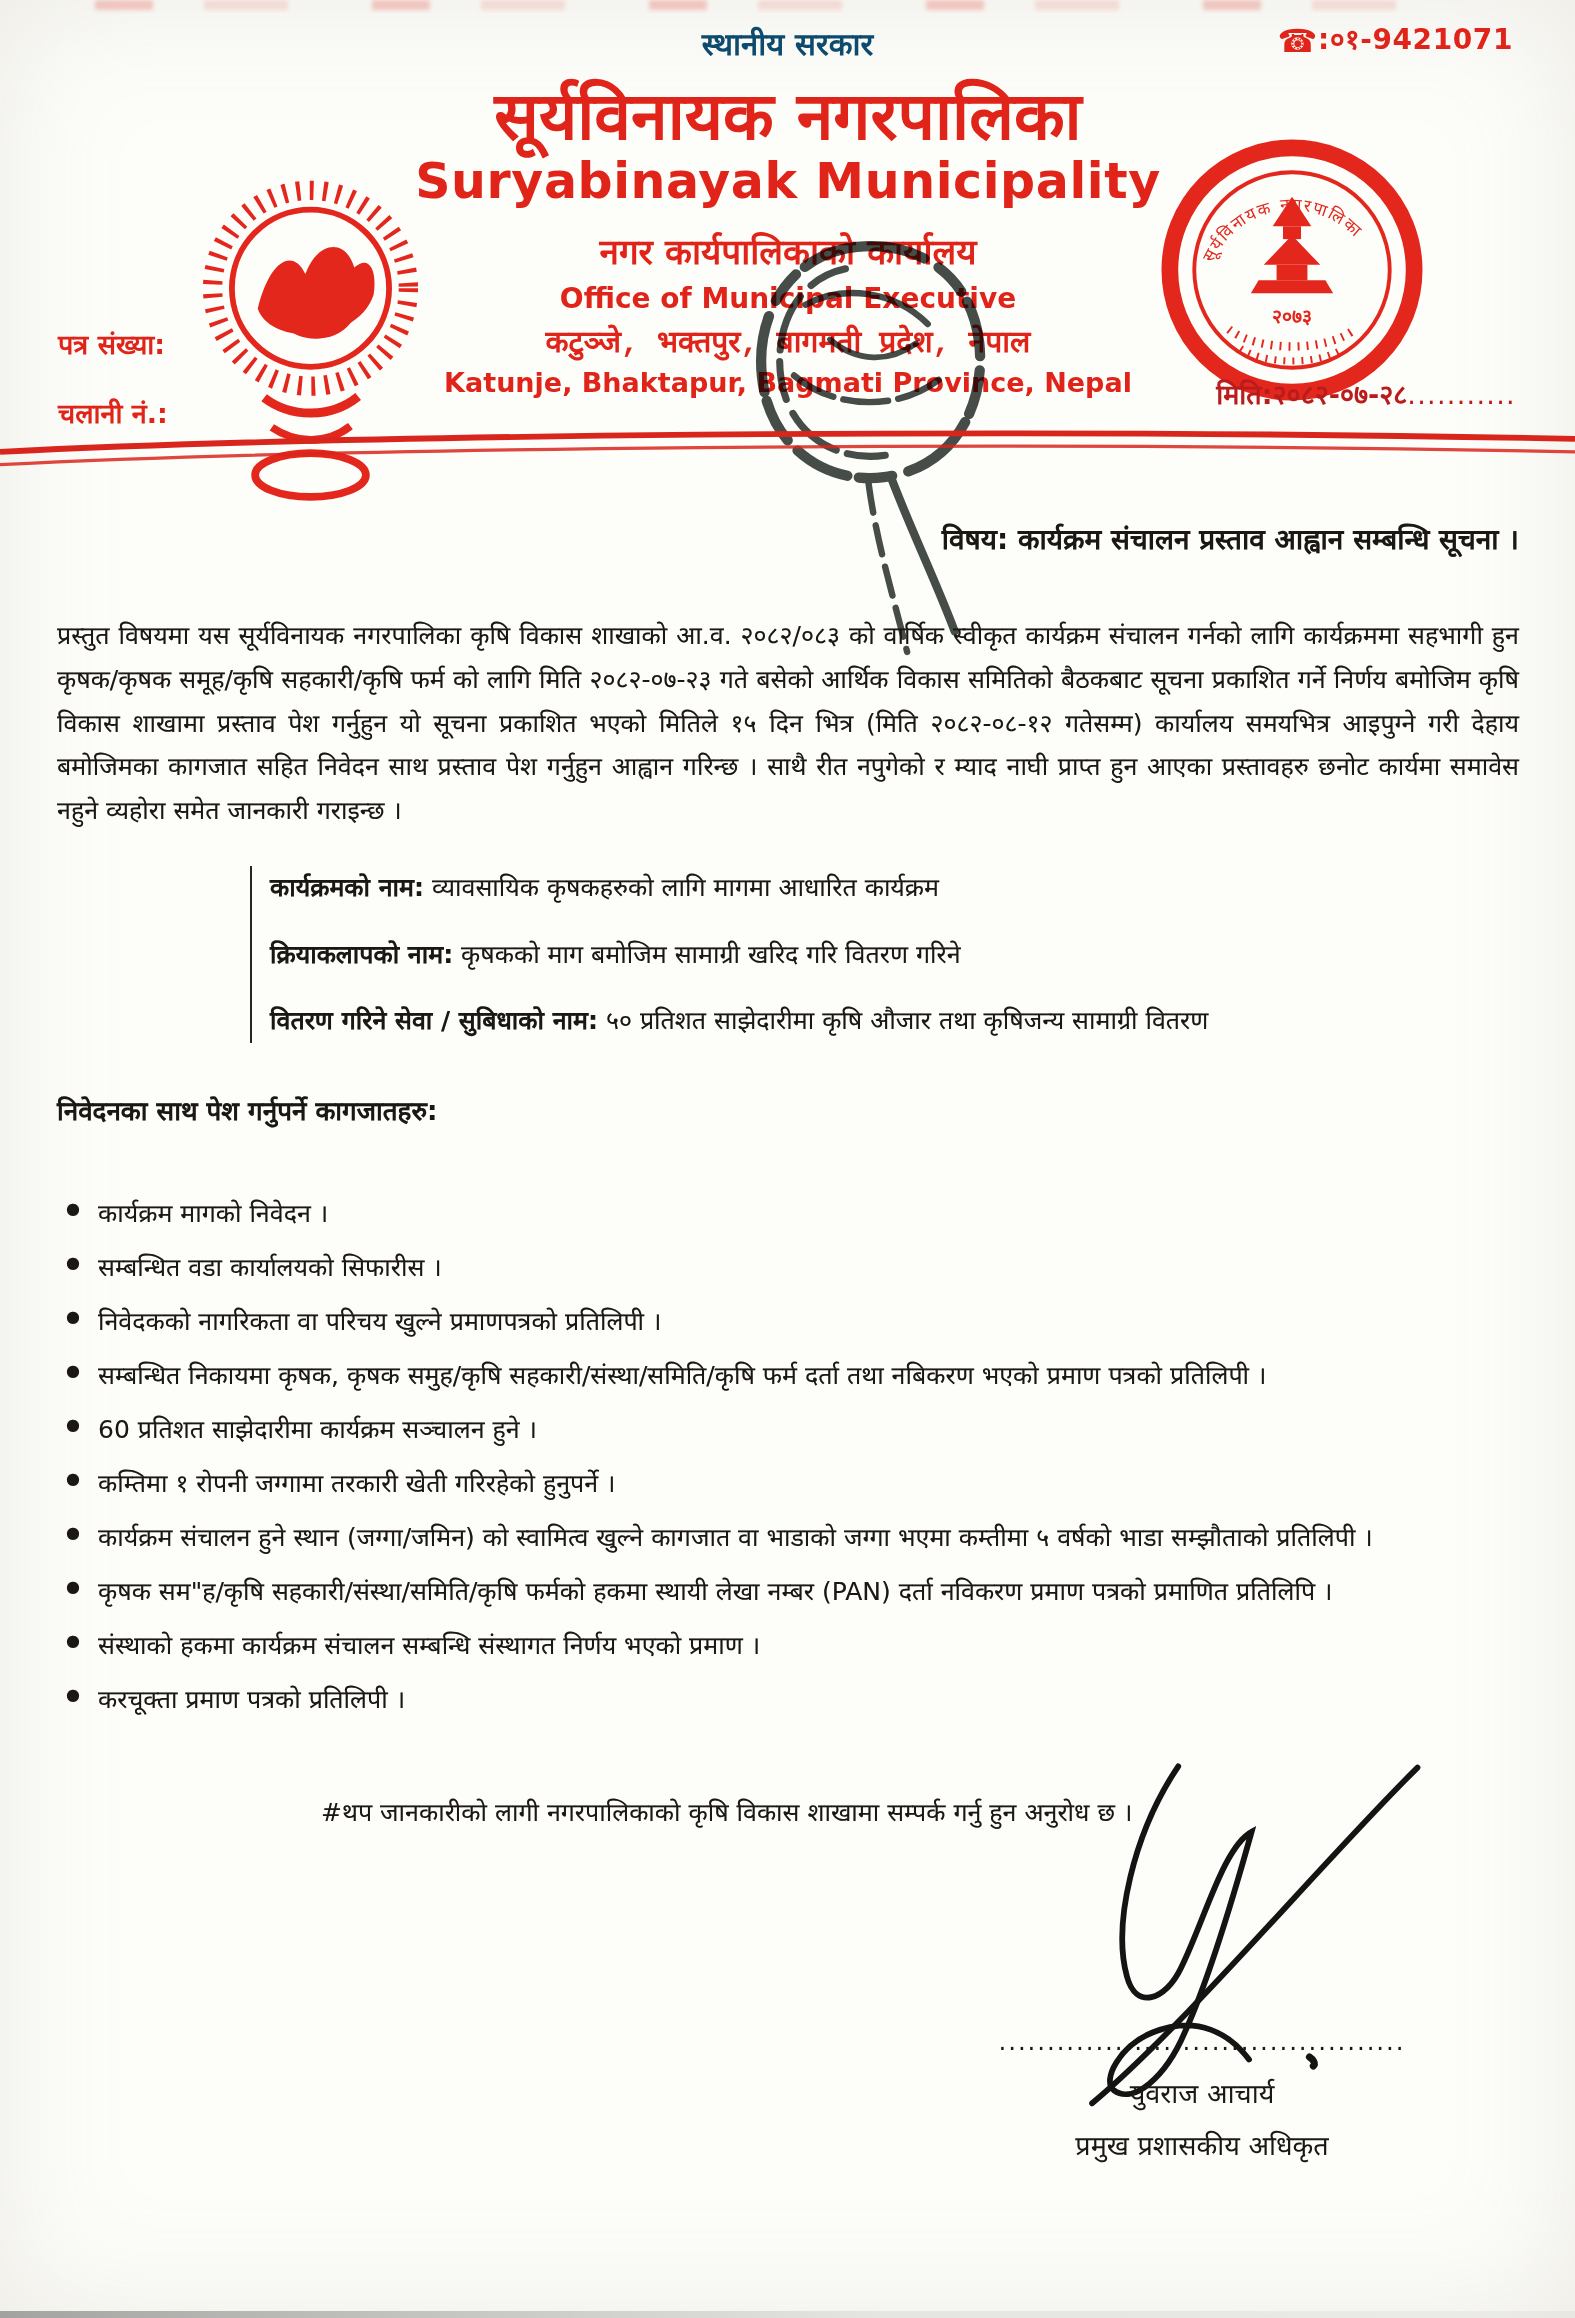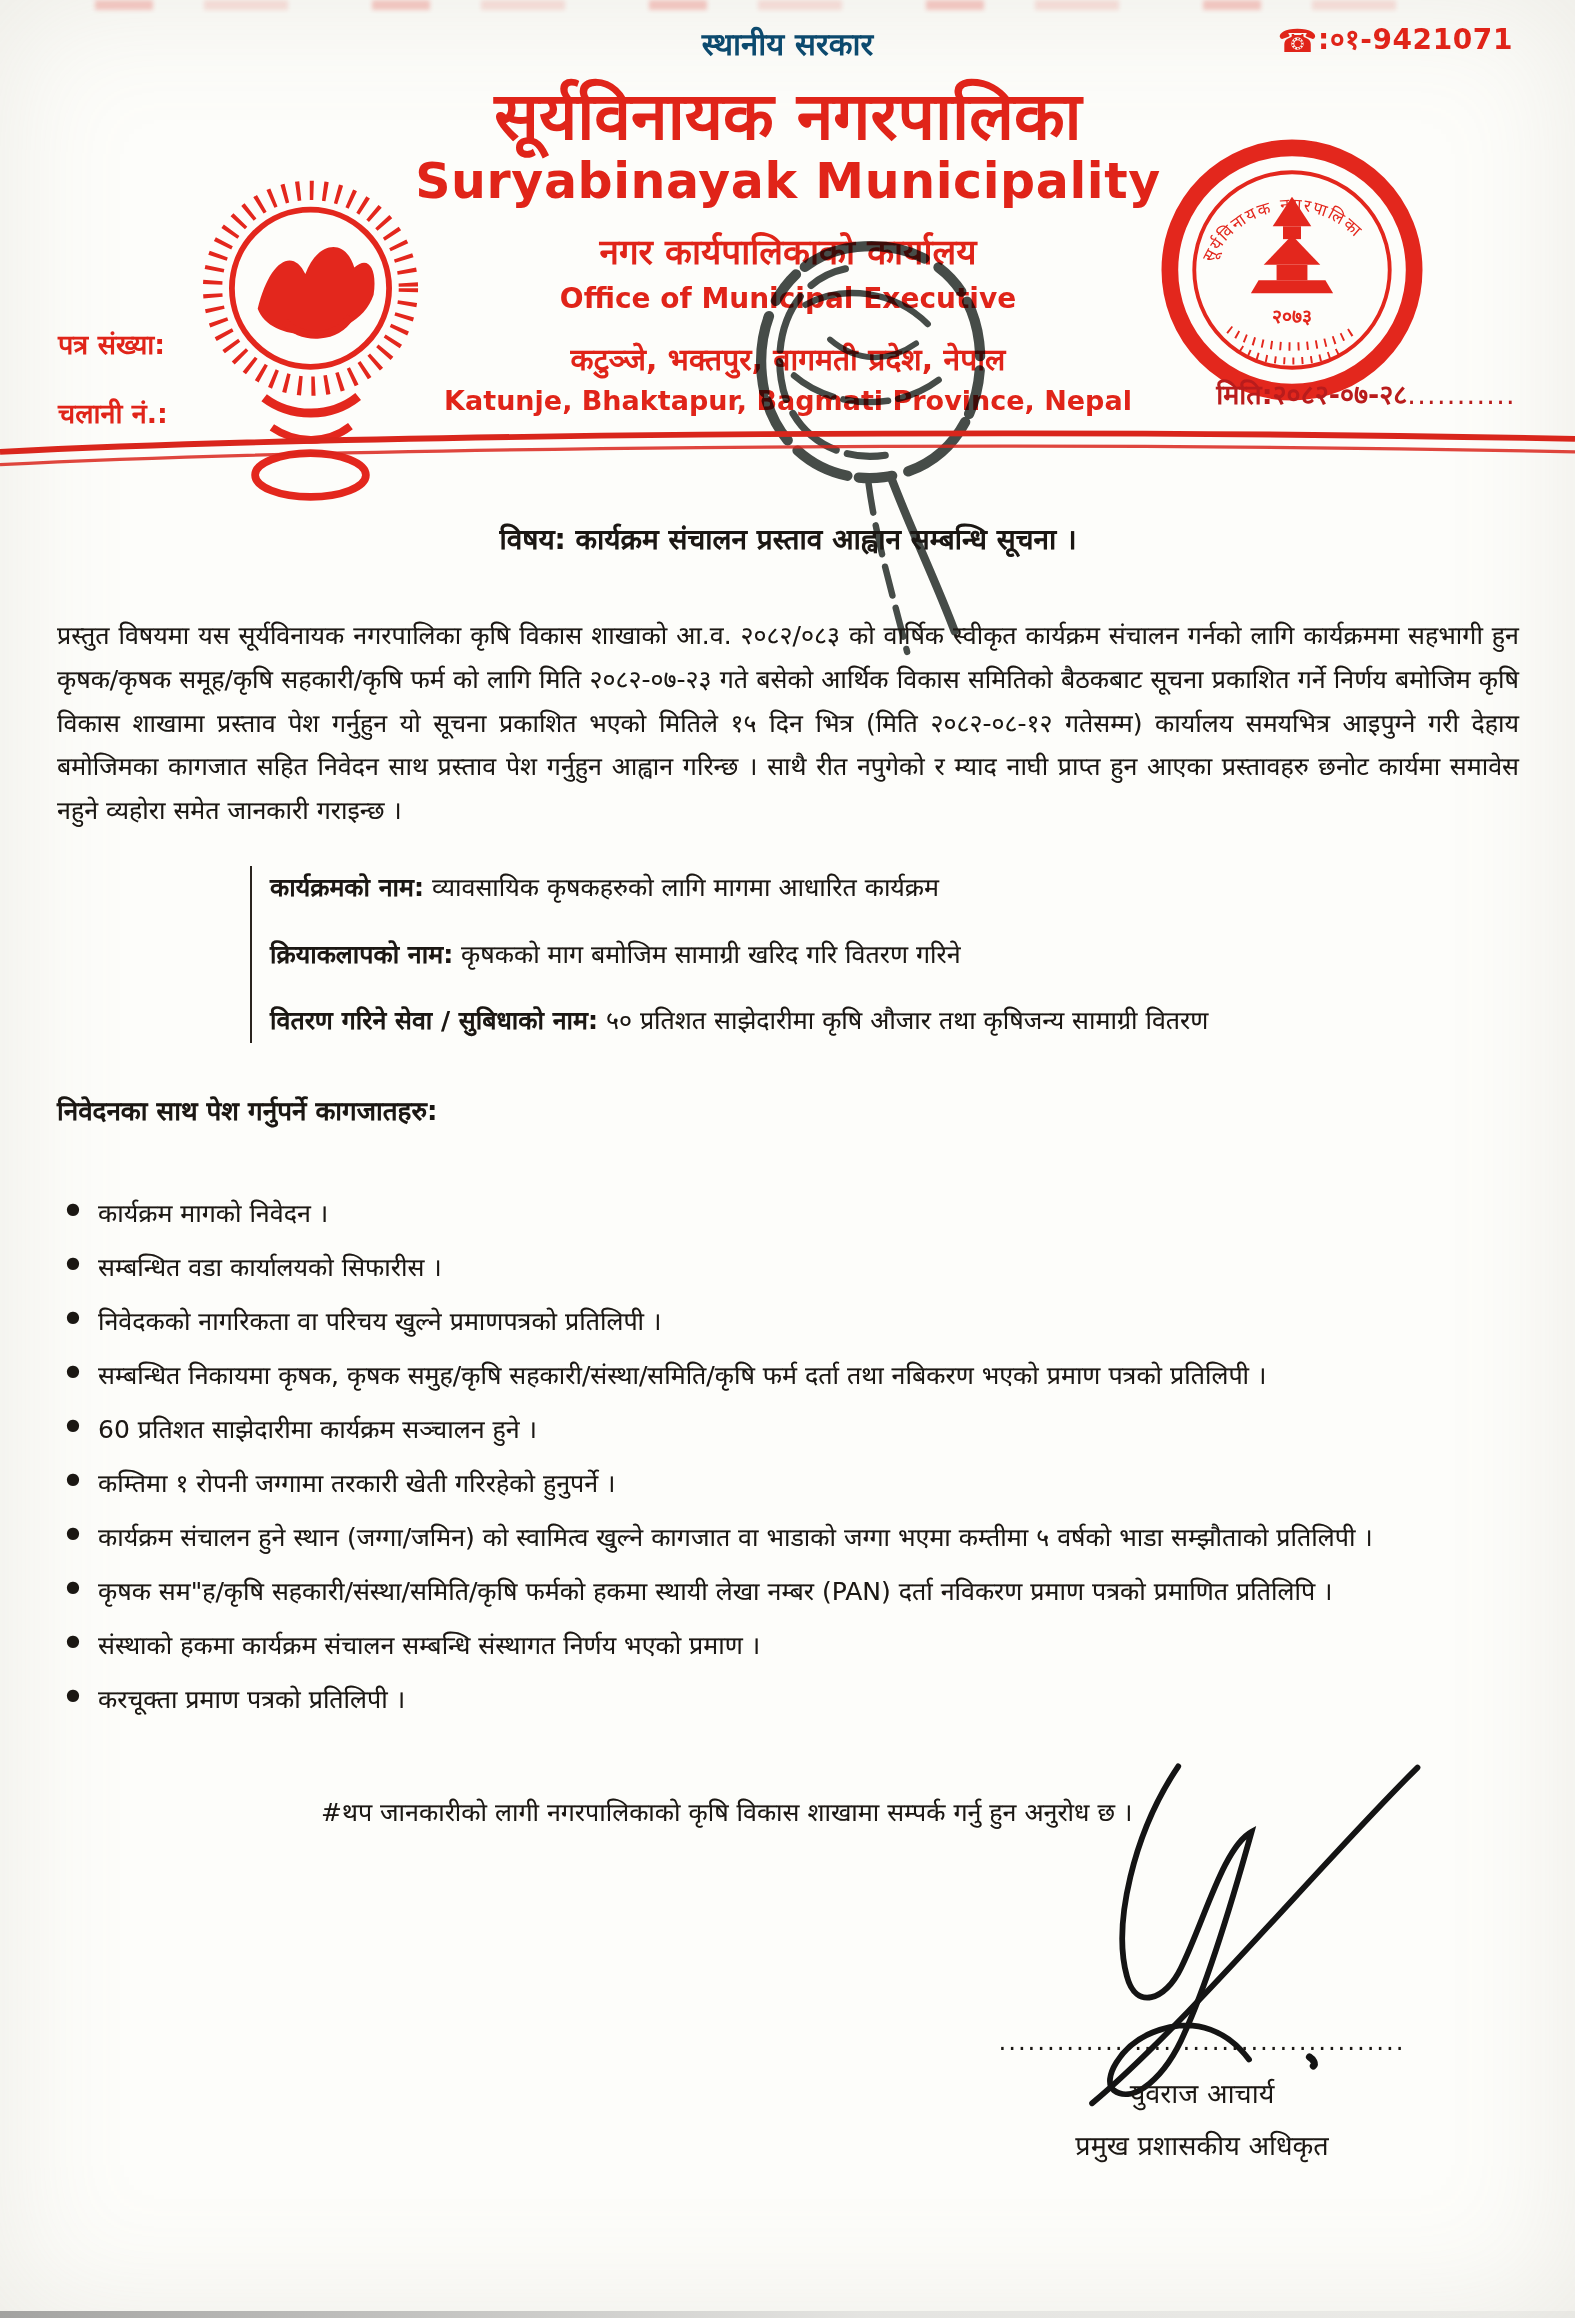--- a/index.html
+++ b/index.html
@@ -20,38 +20,38 @@
 
   
   .phone { position:absolute; top:19.3px; right:62px; color:#e02419; font-size:28px; font-weight:bold; letter-spacing:0.6px; }
   .phone .ph-icon { font-size:32px; vertical-align:-2.6px; }
   .tagline { position:absolute; top:22px; left:0; right:0; text-align:center; color:#0c4a6e; font-size:31px; font-weight:bold; }
   .header-stack { position:absolute; top:81px; left:396px; width:784px; text-align:center; color:#e02419; }
   .title-np { font-size:66px; font-weight:bold; line-height:1.08; }
   .title-en { font-size:49px; font-weight:bold; line-height:1.05; margin-top:3.9px; letter-spacing:0.6px; }
   .office-np { font-size:35px; font-weight:bold; margin-top:19.3px; }
   .office-en { font-size:28px; font-weight:bold; margin-top:7.7px; }
-  .addr-np { font-size:30px; font-weight:bold; margin-top:23px; }
+  .addr-np { font-size:30px; font-weight:bold; margin-top:5px;font-family:Liberation Mono, monospace; }
   .addr-en { font-size:27px; font-weight:bold; margin-top:6.4px; }
 
   .emblem-left { position:absolute; left:188px; top:95px; }
   .seal-right { position:absolute; left:1157px; top:135px; }
   .ink-stamp { position:absolute; left:677px; top:207px; opacity:.82; mix-blend-mode:multiply; }
 
   .meta { position:absolute; left:58px; top:325px; color:#e02419; font-size:27px; font-weight:bold; }
   .meta .row { margin-bottom:32px; }
   .date-line { position:absolute; right:59px; top:375px; color:#b91c1c; font-size:27px; font-weight:bold; }
   .date-dots { letter-spacing:1.3px; font-weight:normal; }
 
   .separator { position:absolute; left:0; top:417px; width:1575px; height:58px; }
 
   
   .content { position:absolute; left:57px; top:515px; width:1462px; font-size:25px; line-height:1.75;
     text-shadow:0 0 0.6px rgba(20,15,10,.28); }
-  .subject { text-align:center; font-weight:bold; font-size:28px; margin-bottom:50px; }
+  .subject { text-align:right; font-weight:bold; font-size:28px; margin-bottom:50px; }
   .paragraph { text-align:justify; }
   .program-block { margin:33px 0 0 193px; padding-left:18px; border-left:2.6px solid #2a241e; }
   .program-line { margin-bottom:23px; }
   .program-line:last-child { margin-bottom:0; }
   .pl-label { font-weight:bold; }
   .docs-heading { margin-top:46px; font-weight:bold; font-size:26px; }
   ul.docs { margin-top:57px; padding-left:41px; list-style:none; }
   ul.docs li { position:relative; margin-bottom:10.3px; }
   ul.docs li::before { content:"●"; position:absolute; left:-32px; top:3.2px; font-size:16px; color:#1b1713; }
   .footer-note { margin-top:69px; margin-left:264px; }

